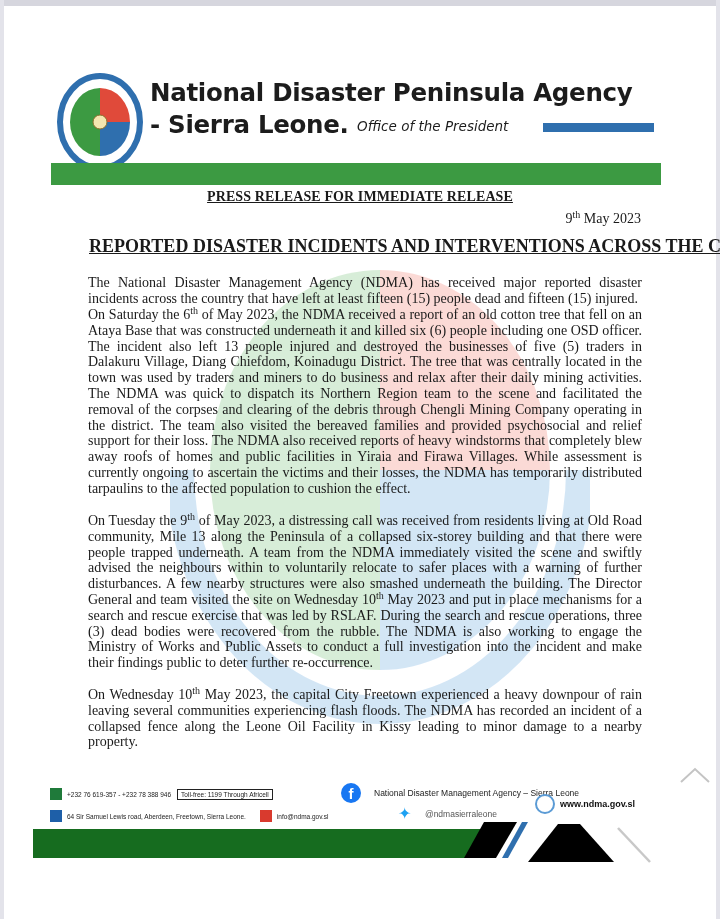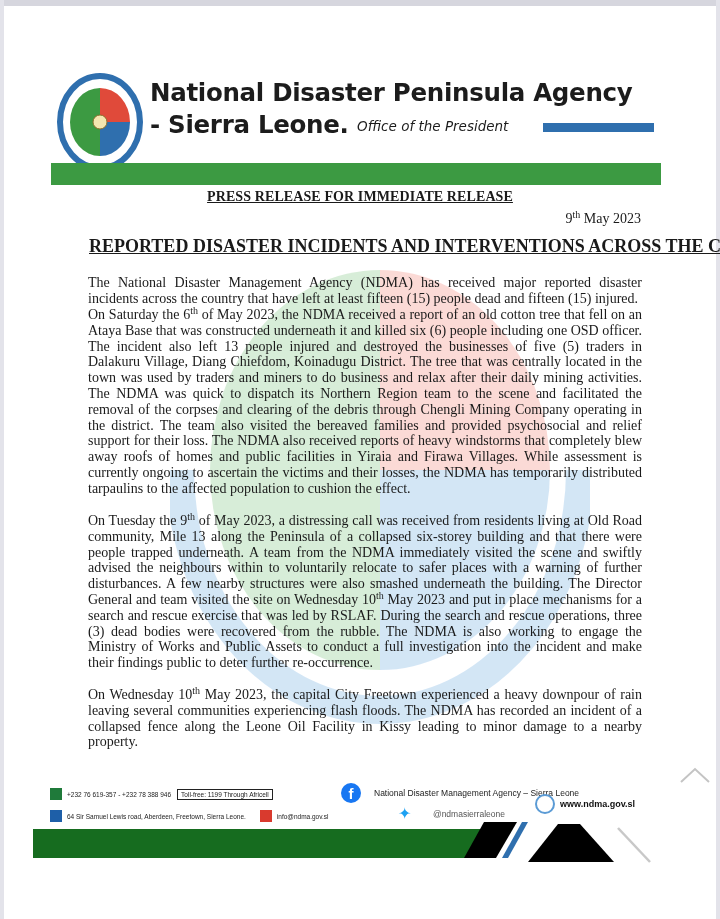--- a/index.html
+++ b/index.html
@@ -122,21 +122,21 @@
     <span class="f-med" style="margin-left:8px;">National Disaster Management Agency – Sierra Leone</span>
   </div>
   <div class="f-row" style="left:50px; top:40px;">
     <span class="ic ic-pin"></span>
     <span class="small">64 Sir Samuel Lewis road, Aberdeen, Freetown, Sierra Leone.</span>
     <span class="ic ic-mail" style="margin-left:14px;"></span>
     <span class="small">info@ndma.gov.sl</span>
   </div>
   <div class="f-row" style="left:398px; top:36px;">
     <span class="ic ic-tw">✦</span>
-    <span class="f-med" style="color:#555;margin-left:8px;">@ndmasierraleone</span>
+    <span class="f-med" style="color:#555;">@ndmasierraleone</span>
   </div>
   <div class="f-row" style="left:535px; top:24px;">
     <span class="ic ic-web"></span>
     <span class="f-web">www.ndma.gov.sl</span>
   </div>
 </div>
 
 <div class="green-band"></div>
 <svg style="position:absolute; left:460px; top:820px; width:200px; height:45px;" viewBox="0 0 200 45">
   <polygon points="4,38 24,2 57,2 36,38" fill="#000"></polygon>

